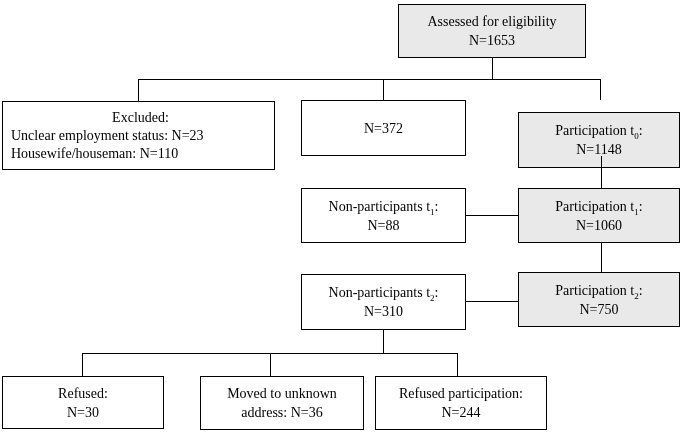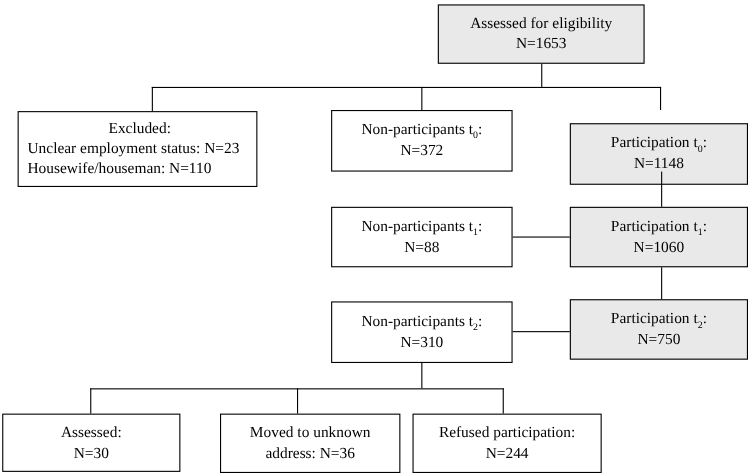--- a/index.html
+++ b/index.html
@@ -50,28 +50,27 @@
 </head>
 <body>
 
 <div class="canvas">
 
   <div class="box gray" style="left:398px;top:4px;width:188px;height:54px">
     <div>Assessed for eligibility</div>
     <div>N=1653</div>
   </div>
 
-  <div class="box left-list" style="left:16px;top:101px;width:218px;height:69px">
+  <div class="box left-list" style="left:2px;top:101px;width:273px;height:69px">
     <div class="title">Excluded:</div>
     <div>Unclear employment status: N=23</div>
     <div>Housewife/houseman: N=110</div>
   </div>
 
   <div class="box" style="left:301px;top:100px;width:165px;height:56px">
-    <div><span>Non-participants t</span><sub class="tsub">0</sub><span>:</span></div>
     <div>N=372</div>
   </div>
 
   <div class="box gray" style="left:518px;top:112px;width:162px;height:56px">
     <div><span>Participation t</span><sub class="tsub">0</sub><span>:</span></div>
     <div>N=1148</div>
   </div>
 
   <div class="box" style="left:301px;top:188px;width:165px;height:55px">
     <div><span>Non-participants t</span><sub class="tsub">1</sub><span>:</span></div>
@@ -87,21 +86,21 @@
     <div><span>Non-participants t</span><sub class="tsub">2</sub><span>:</span></div>
     <div>N=310</div>
   </div>
 
   <div class="box gray" style="left:518px;top:272px;width:162px;height:55px">
     <div><span>Participation t</span><sub class="tsub">2</sub><span>:</span></div>
     <div>N=750</div>
   </div>
 
   <div class="box" style="left:2px;top:376px;width:162px;height:53px">
-    <div>Assessed:</div>
+    <div>Refused:</div>
     <div>N=30</div>
   </div>
 
   <div class="box" style="left:200px;top:376px;width:164px;height:54px">
     <div>Moved to unknown</div>
     <div>address: N=36</div>
   </div>
 
   <div class="box" style="left:375px;top:376px;width:172px;height:54px">
     <div>Refused participation:</div>

